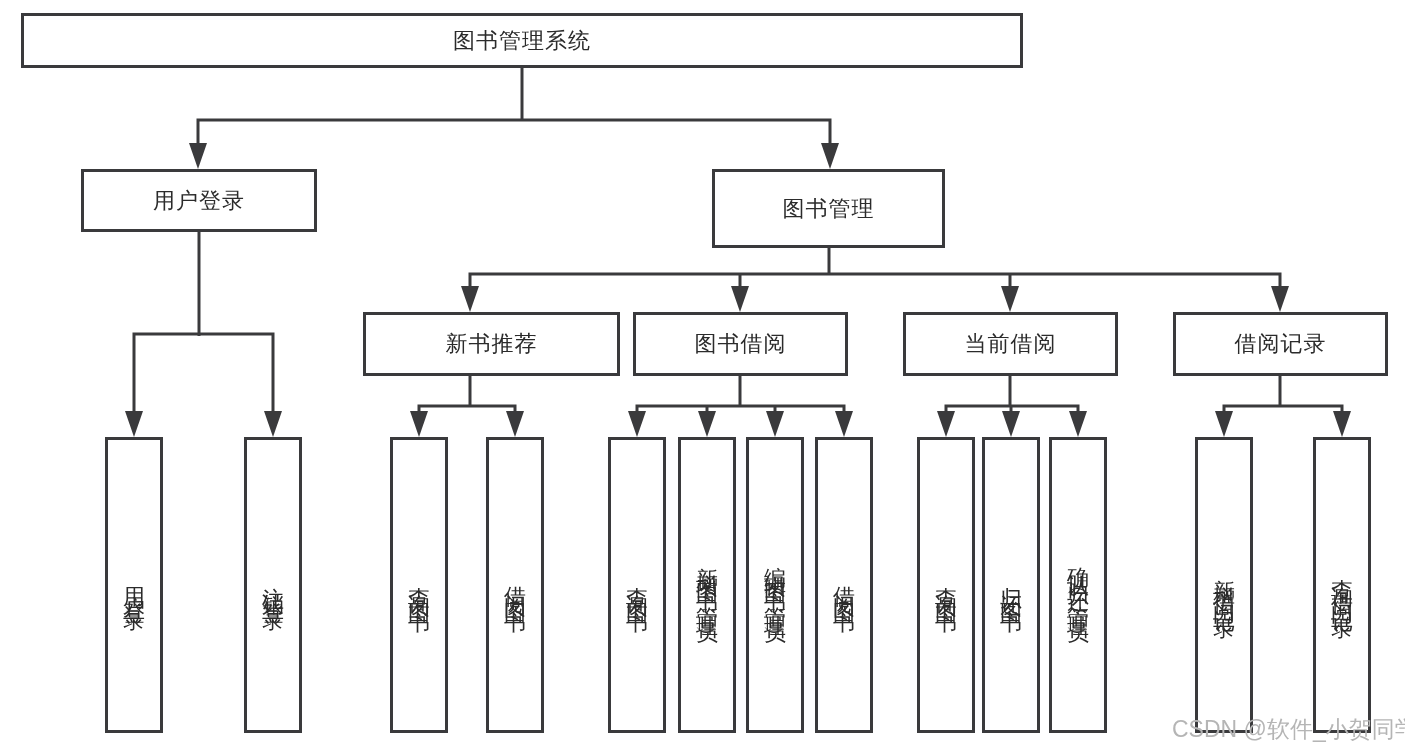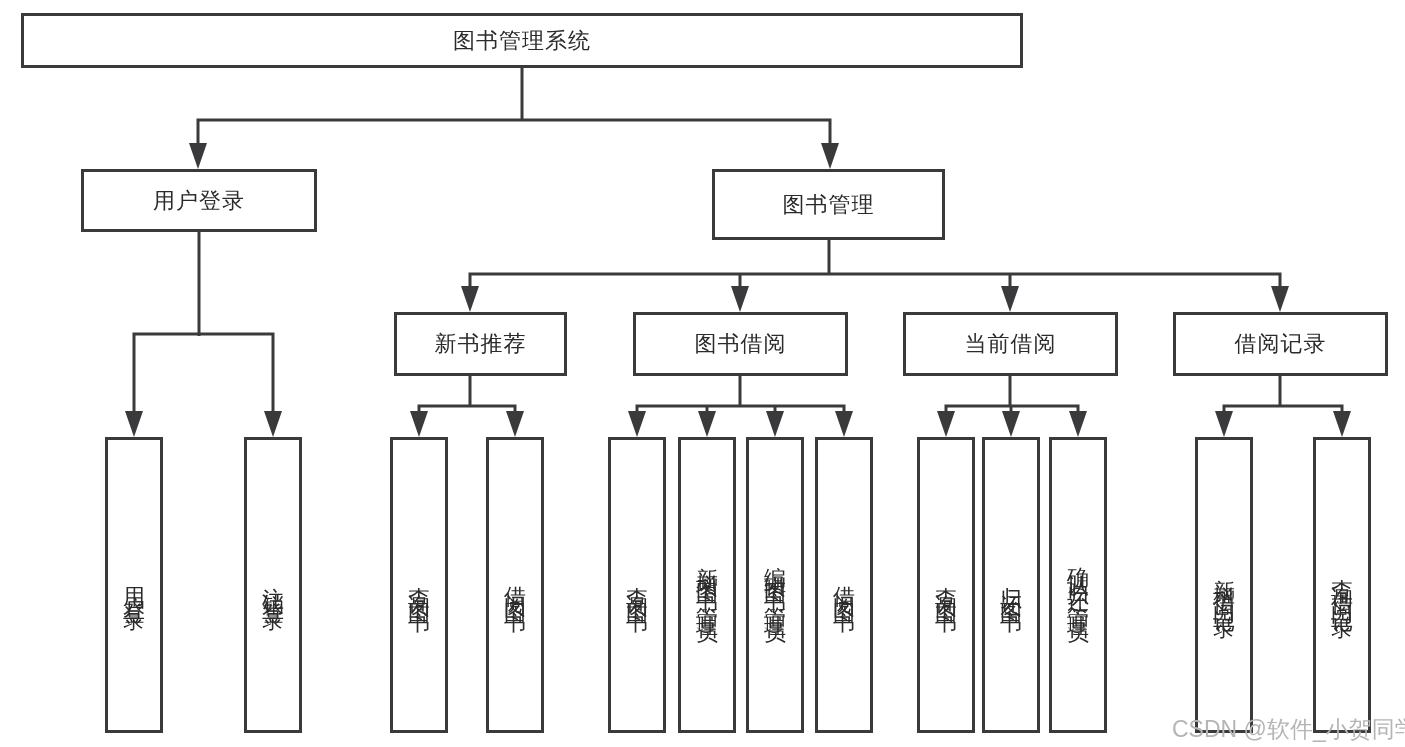--- a/index.html
+++ b/index.html
@@ -138,25 +138,25 @@
     </g>
   </svg>
 
   <div class="hbox" style="left:21px; top:13px; width:1002px; height:55px;">
     <span>图书管理系统</span>
   </div>
 
   <div class="hbox" style="left:81px; top:169px; width:236px; height:63px;">
     <span>用户登录</span>
   </div>
-  <div class="hbox" style="left:712px; top:169px; width:233px; height:71px;">
+  <div class="hbox" style="left:712px; top:169px; width:233px; height:79px;">
     <span>图书管理</span>
   </div>
 
-  <div class="hbox" style="left:363px; top:312px; width:173px; height:64px;margin-left:31px;">
+  <div class="hbox" style="left:363px; top:312px; width:257px; height:64px;">
     <span>新书推荐</span>
   </div>
   <div class="hbox" style="left:903px; top:312px; width:215px; height:64px;">
     <span>当前借阅</span>
   </div>
   <div class="hbox" style="left:633px; top:312px; width:215px; height:64px;">
     <span>图书借阅</span>
   </div>
   <div class="hbox" style="left:1173px; top:312px; width:215px; height:64px;">
     <span>借阅记录</span>

